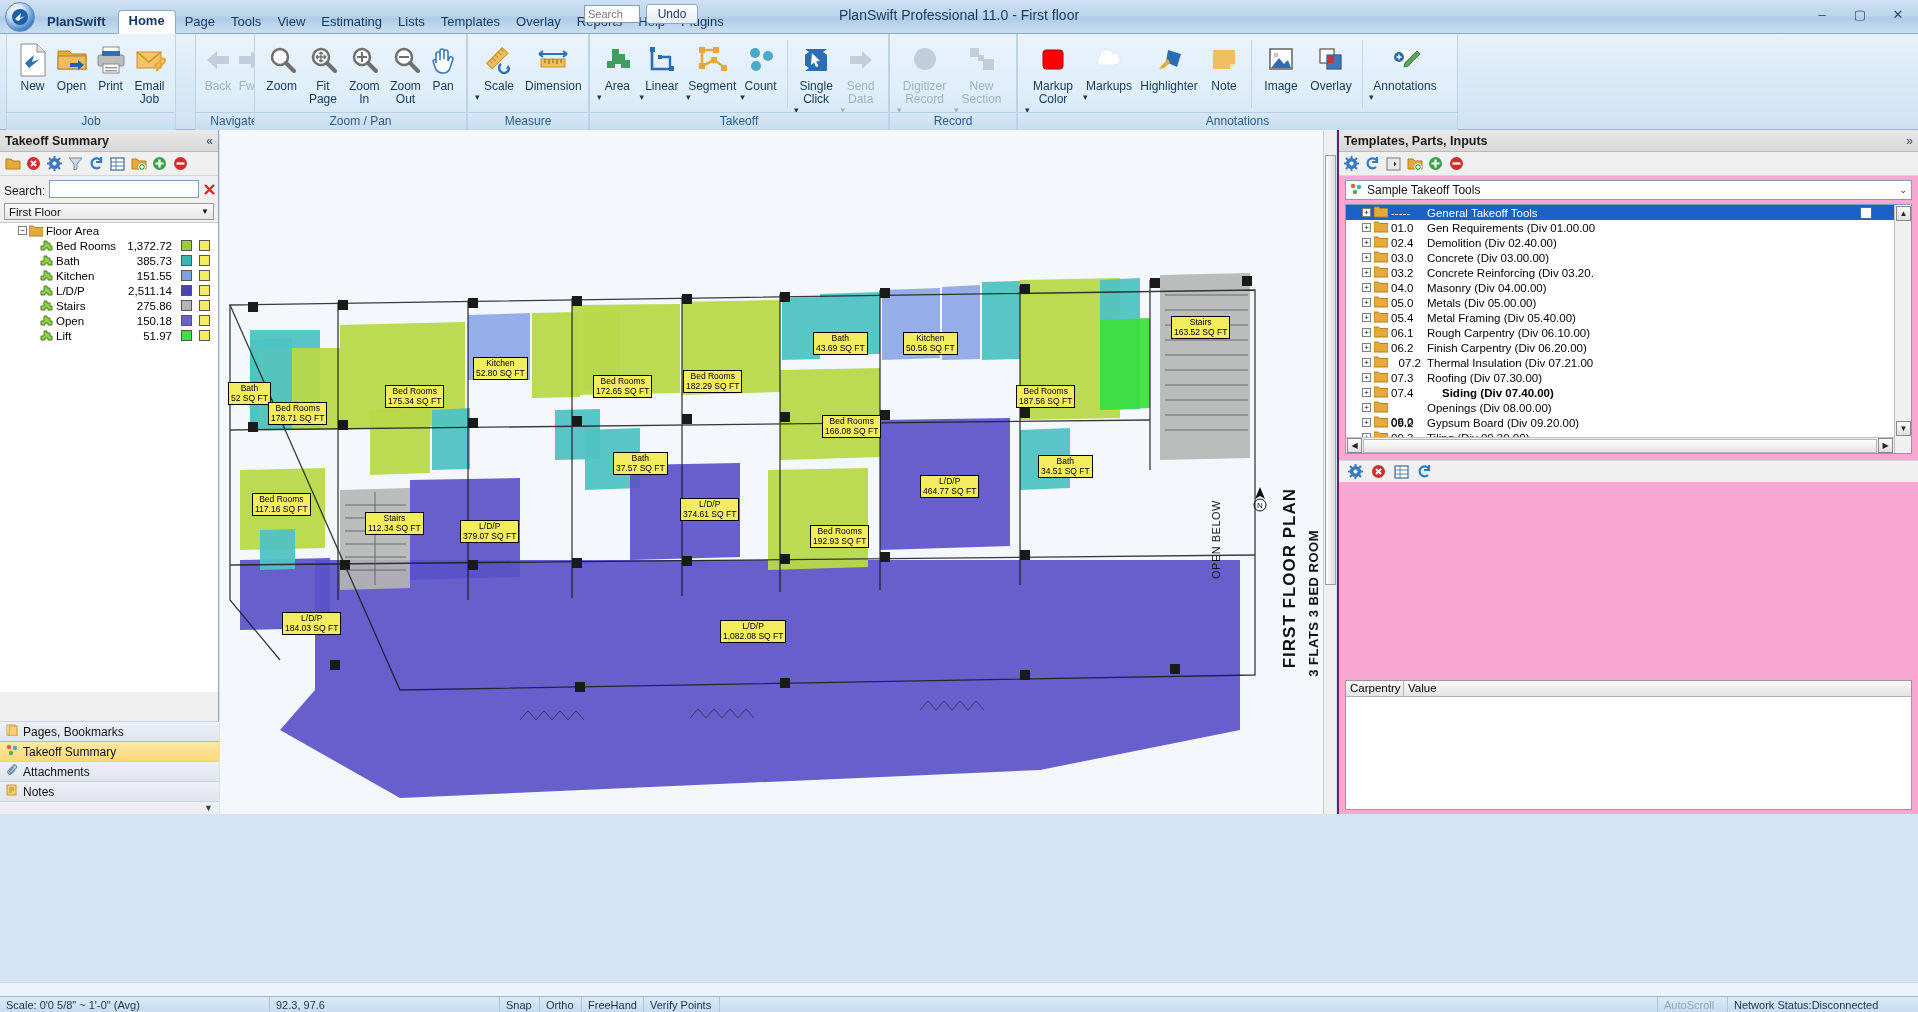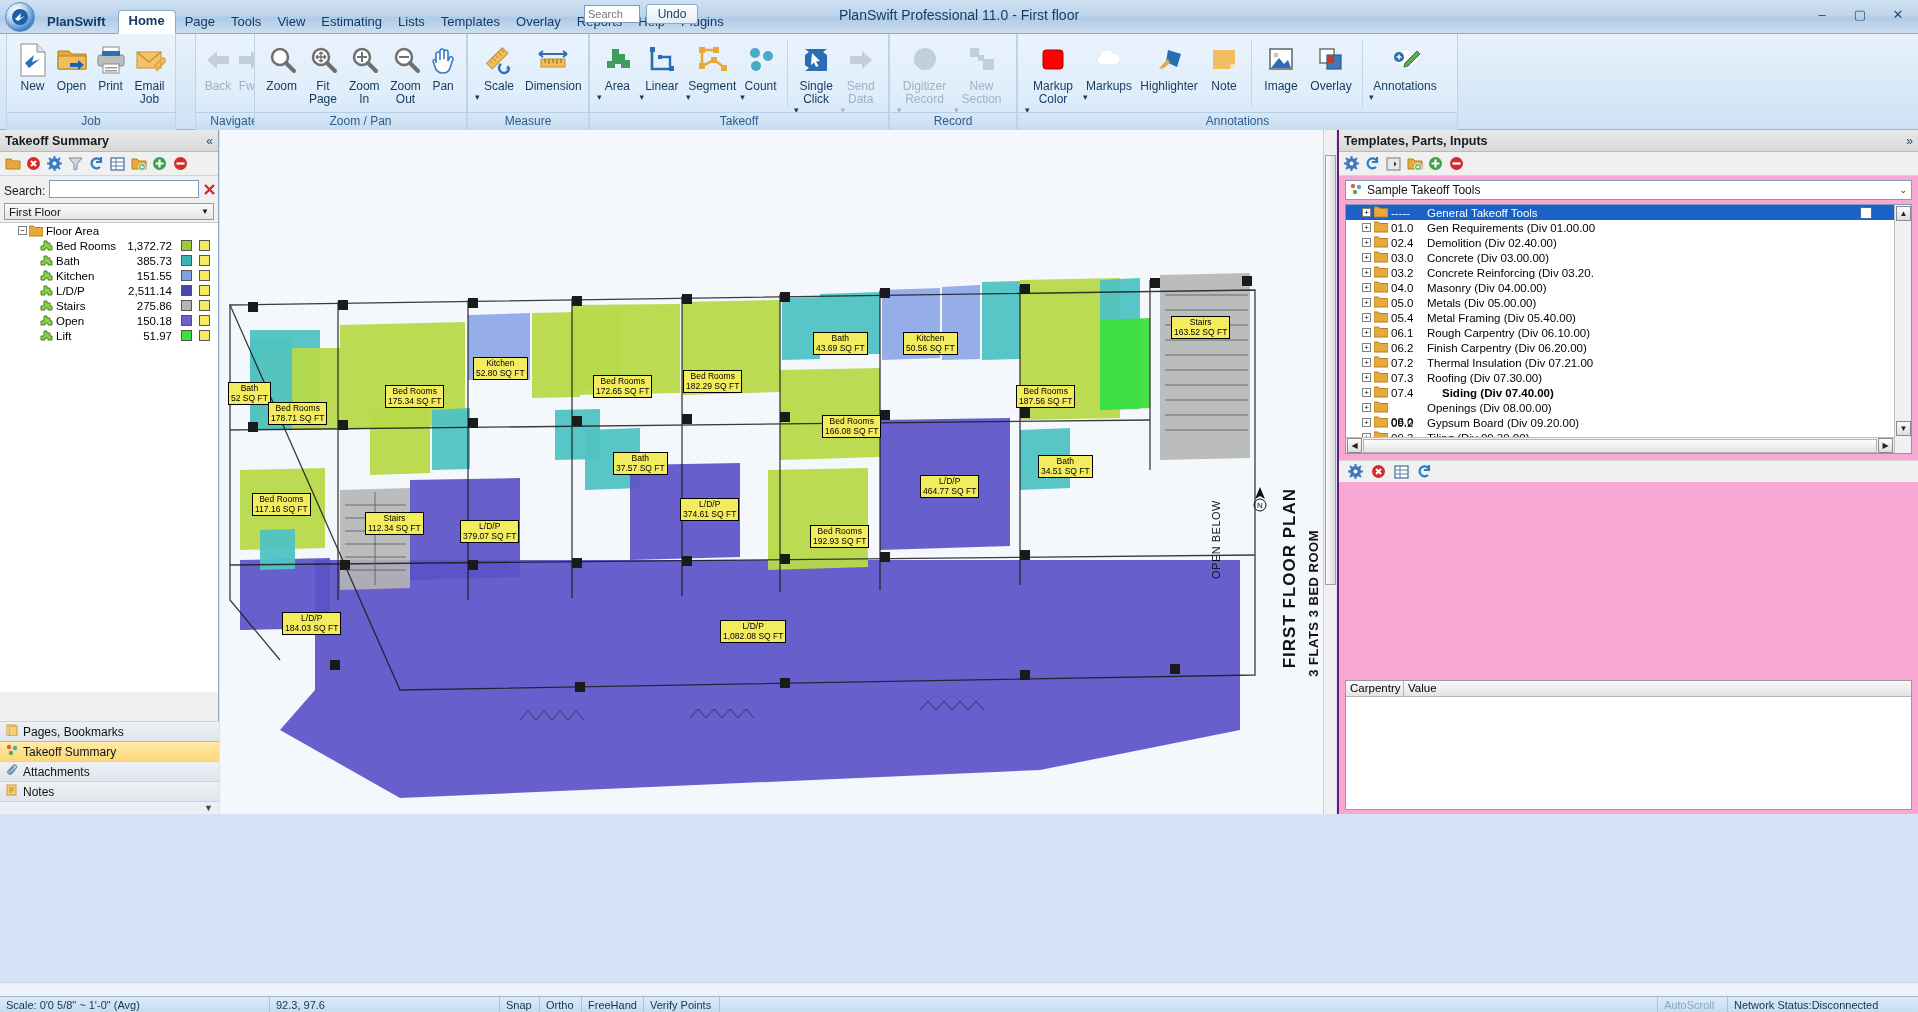--- a/index.html
+++ b/index.html
@@ -1171,21 +1171,21 @@
                 <path d="M0 1h4.5l1.5 1.5H14V11H0z" fill="#e8a93c" stroke="#b5801f"></path>
               </svg></span>
           <span style="width:30px;">06.2</span>
           <span style="margin-left:6px;">Finish Carpentry (Div 06.20.00)</span>
         </div>
         <div class="rp-row">
           <span class="rexp">+</span>
           <span style="margin-right:3px;"><svg width="14" height="12" viewBox="0 0 14 12">
                 <path d="M0 1h4.5l1.5 1.5H14V11H0z" fill="#e8a93c" stroke="#b5801f"></path>
               </svg></span>
-          <span style="width:30px;">07.2</span>
+          <span style="width:30px;text-align:right;">07.2</span>
           <span style="margin-left:6px;">Thermal Insulation (Div 07.21.00</span>
         </div>
         <div class="rp-row">
           <span class="rexp">+</span>
           <span style="margin-right:3px;"><svg width="14" height="12" viewBox="0 0 14 12">
                 <path d="M0 1h4.5l1.5 1.5H14V11H0z" fill="#e8a93c" stroke="#b5801f"></path>
               </svg></span>
           <span style="width:30px;">07.3</span>
           <span style="margin-left:6px;">Roofing (Div 07.30.00)</span>
         </div>

